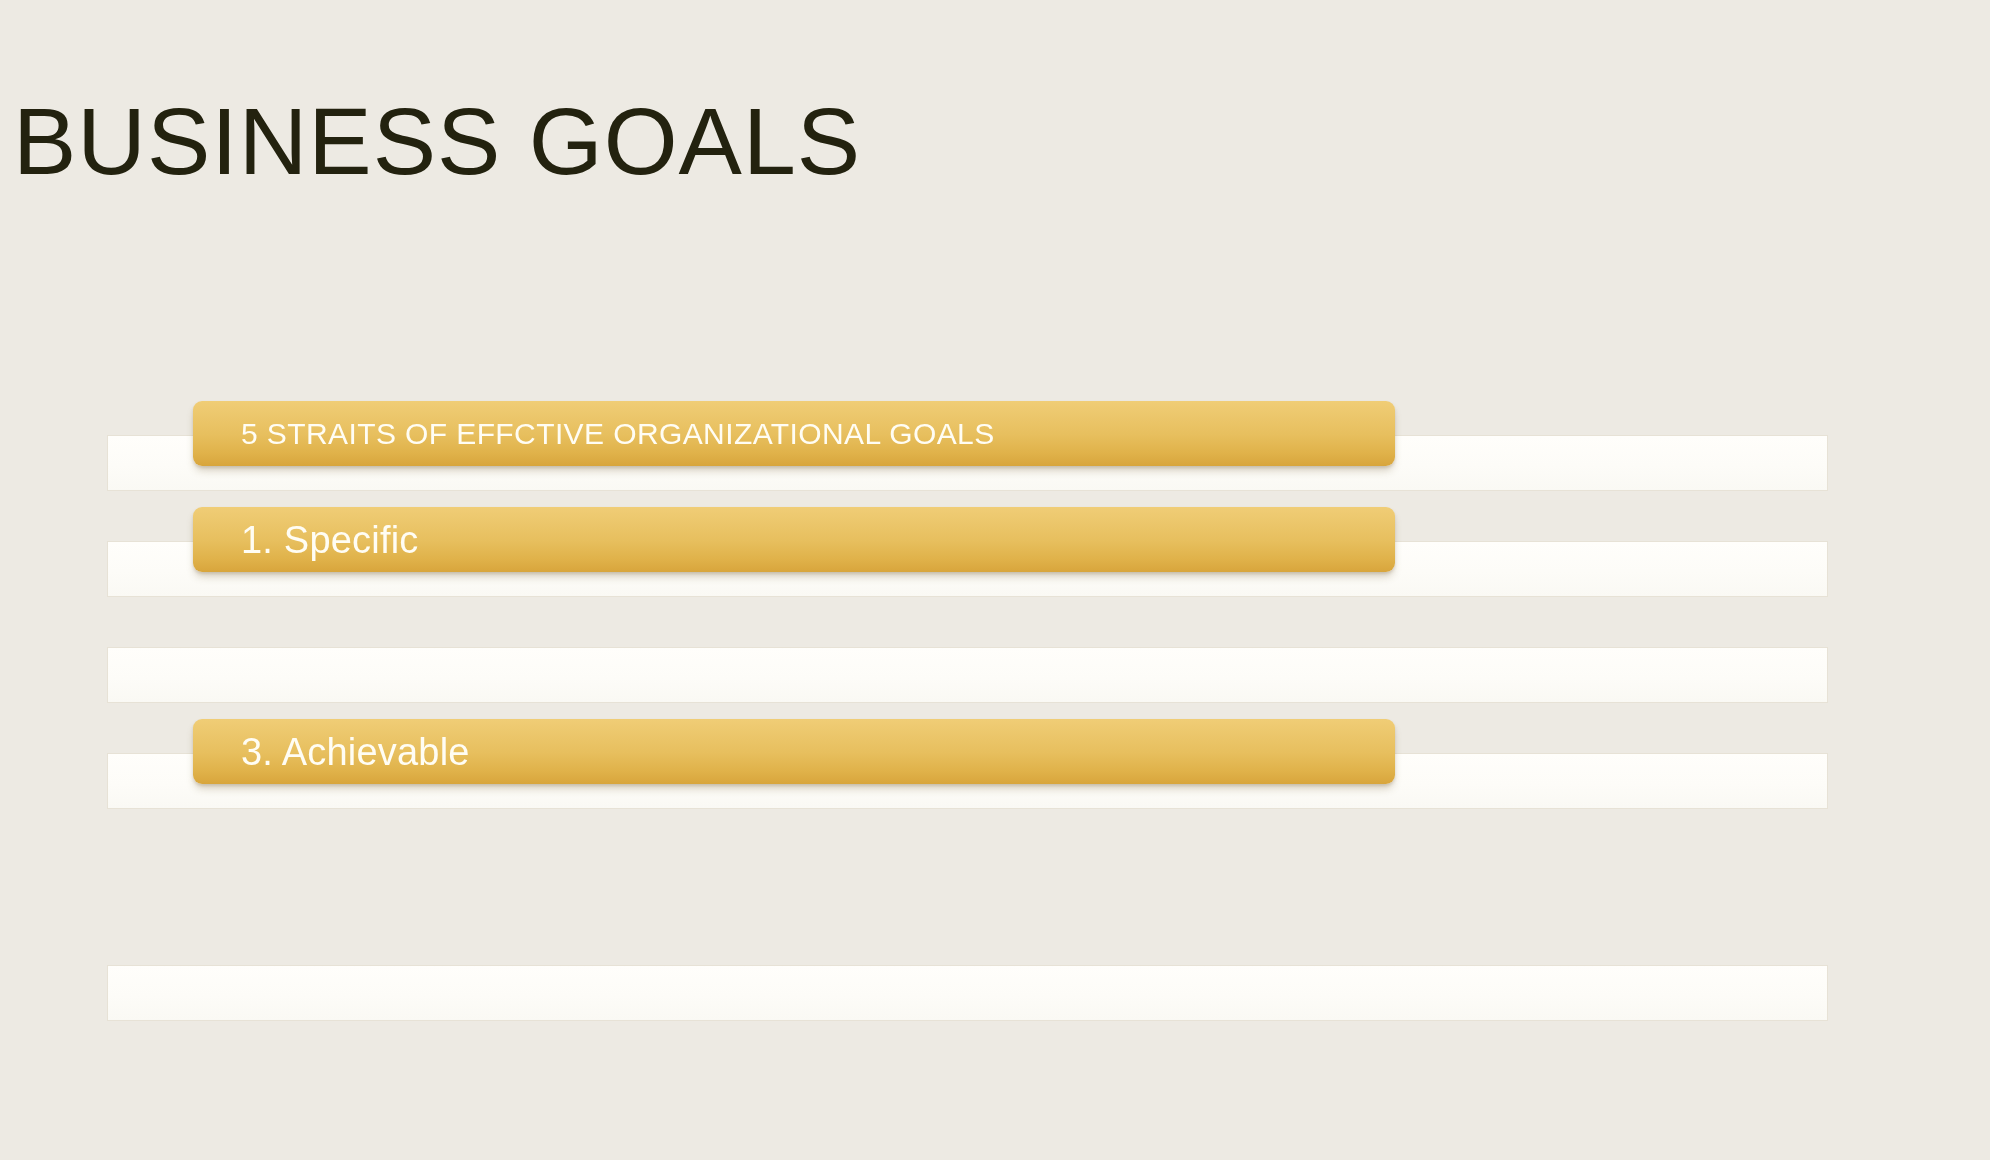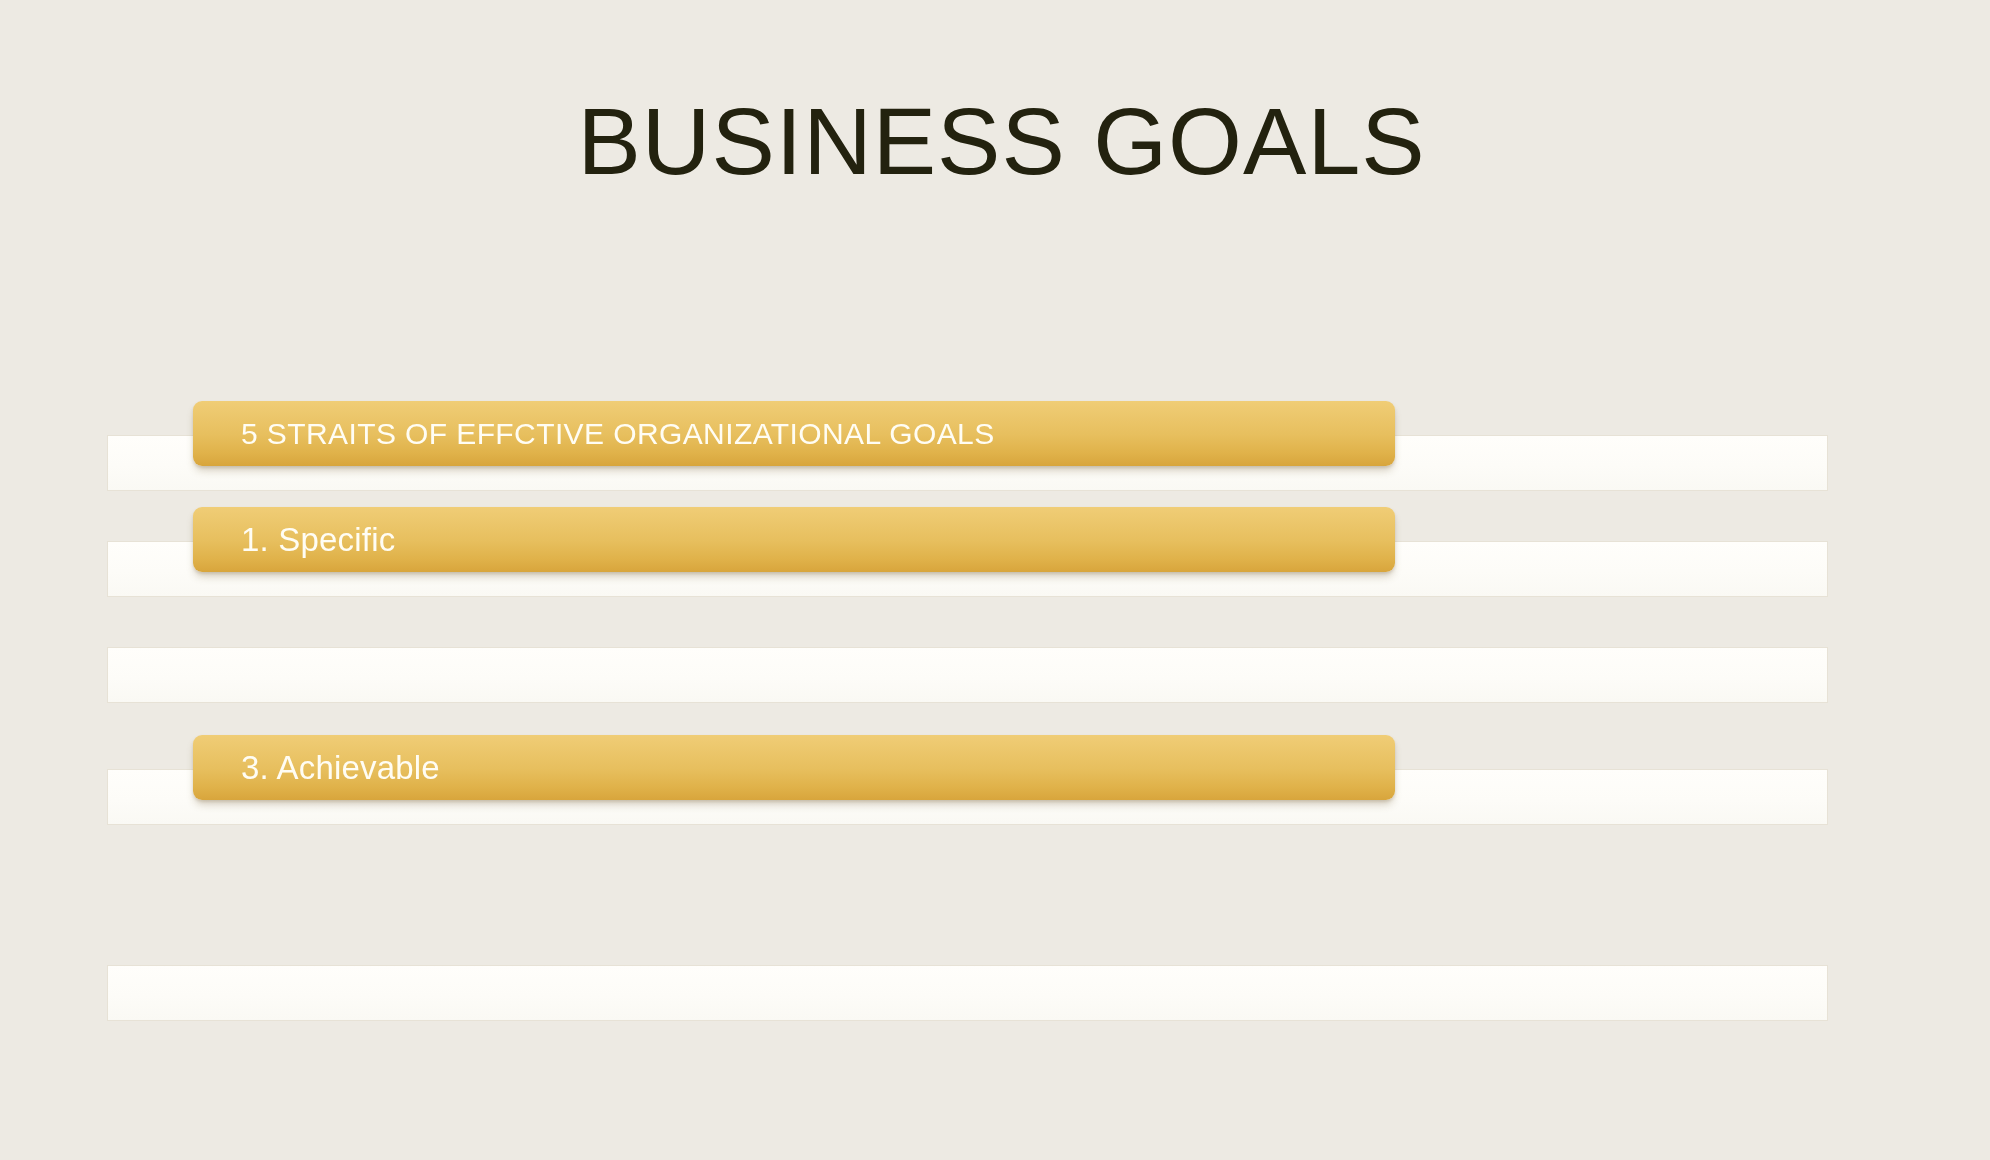--- a/index.html
+++ b/index.html
@@ -21,21 +21,20 @@
     inset: 0;
     background: #edeae3;
   }
 
   
   #slide-title {
     position: absolute;
     left: 13px;
     right: 0;
     top: 92px;
-    text-align: center;
     font-family: "Liberation Sans", sans-serif;
     font-size: 95px;
     font-weight: 400;
     letter-spacing: 1px;
     line-height: 1.05;
     color: #23220f;
     white-space: nowrap;
   }
 
   
@@ -95,21 +94,21 @@
     padding-left: 48px;
     line-height: 1;
   }
 
   .row-header .row-label {
     font-size: 30px;
     letter-spacing: 0.4px;
   }
 
   .row-item .row-label {
-    font-size: 33px;
+    font-size: 38px;
     letter-spacing: 0.2px;
   }
 </style>
 </head>
 <body>
 
 <div id="slide">
 
   <div id="slide-title">BUSINESS GOALS</div>
 
@@ -126,21 +125,21 @@
       <div class="row-strip"></div>
       <div class="row-bar">
         <span class="row-label">1. Specific</span>
       </div>
     </div>
 
     <div class="goal-row row-item" style="top:212px;">
       <div class="row-strip"></div>
     </div>
 
-    <div class="goal-row row-item" style="top:334px;">
+    <div class="goal-row row-item" style="top:318px;">
       <div class="row-strip"></div>
       <div class="row-bar">
         <span class="row-label">3. Achievable</span>
       </div>
     </div>
 
 
     <div class="goal-row row-item" style="top:530px;">
       <div class="row-strip"></div>
     </div>

